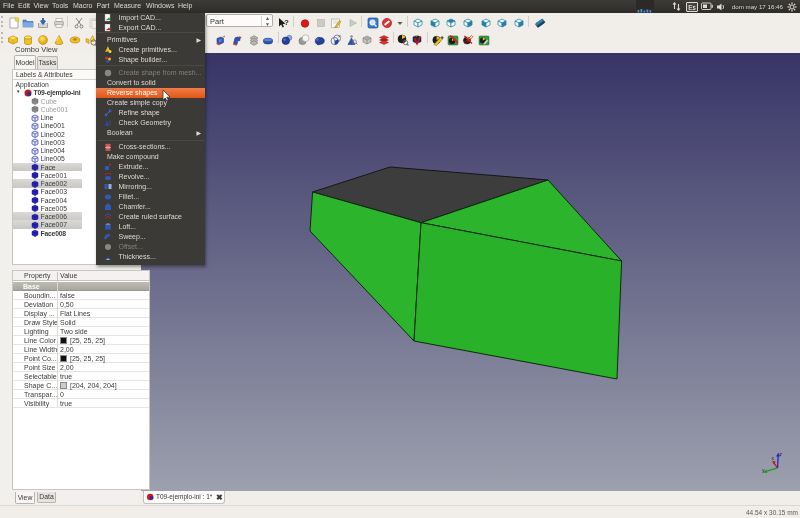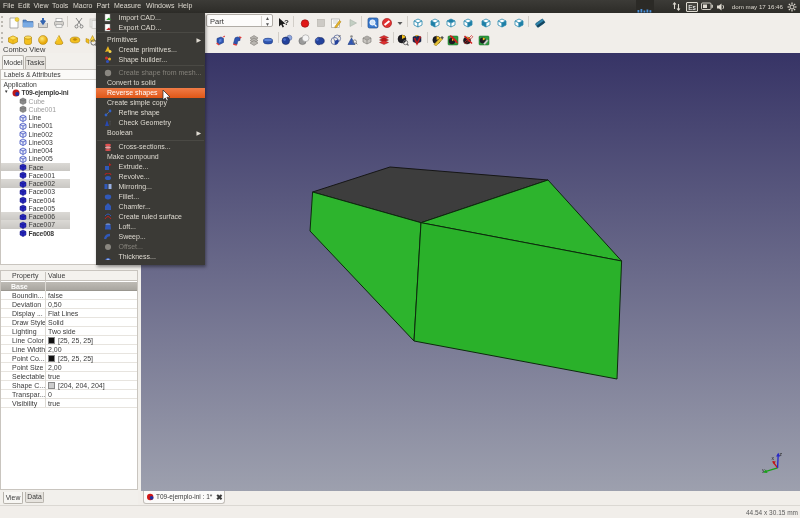--- a/index.html
+++ b/index.html
@@ -12,21 +12,21 @@
   background:linear-gradient(#3c3b37,#2d2c28); color:#dfdbd2; font-size:7px; z-index:40;}
 #topbar span.m { position:absolute; top:2px; }
 
 
 #toolbars { position:absolute; left:0; top:13px; width:800px; height:40px;
   background:#f1eeea; }
 .ti { position:absolute; }
 .tsep { position:absolute; width:1px; height:11px; background:#d2cec8; }
 
 
-#dock { position:absolute; left:0; top:44px; width:138px; height:461px; font-size:6.8px; color:#3a3a3a; z-index:5;}
+#dock { position:absolute; left:12px; top:44px; width:138px; height:461px; font-size:6.8px; color:#3a3a3a; z-index:5;}
 .tab { position:absolute; font-size:7px; color:#3a3a3a; text-align:center;
   border:1px solid #b8b4ad; border-bottom:none; border-radius:2px 2px 0 0; }
 #treewrap { position:absolute; left:0; top:25px; width:138px; height:196px;
   background:#ffffff; border:1px solid #c9c5bf; }
 #lahdr { position:absolute; left:0; top:0; width:136px; height:10px; background:#fbfaf8;
   border-bottom:1px solid #d5d2cc; padding-left:3px; padding-top:1px; }
 .trow { position:absolute; left:0; height:8.25px; width:136px; white-space:nowrap; }
 .trow .sel { position:absolute; left:0; top:-0.5px; width:69px; height:8.5px;
   background:linear-gradient(#dbd9d5,#c9c7c3); }
 .ticn8 { position:absolute; width:8px; height:8px; }

